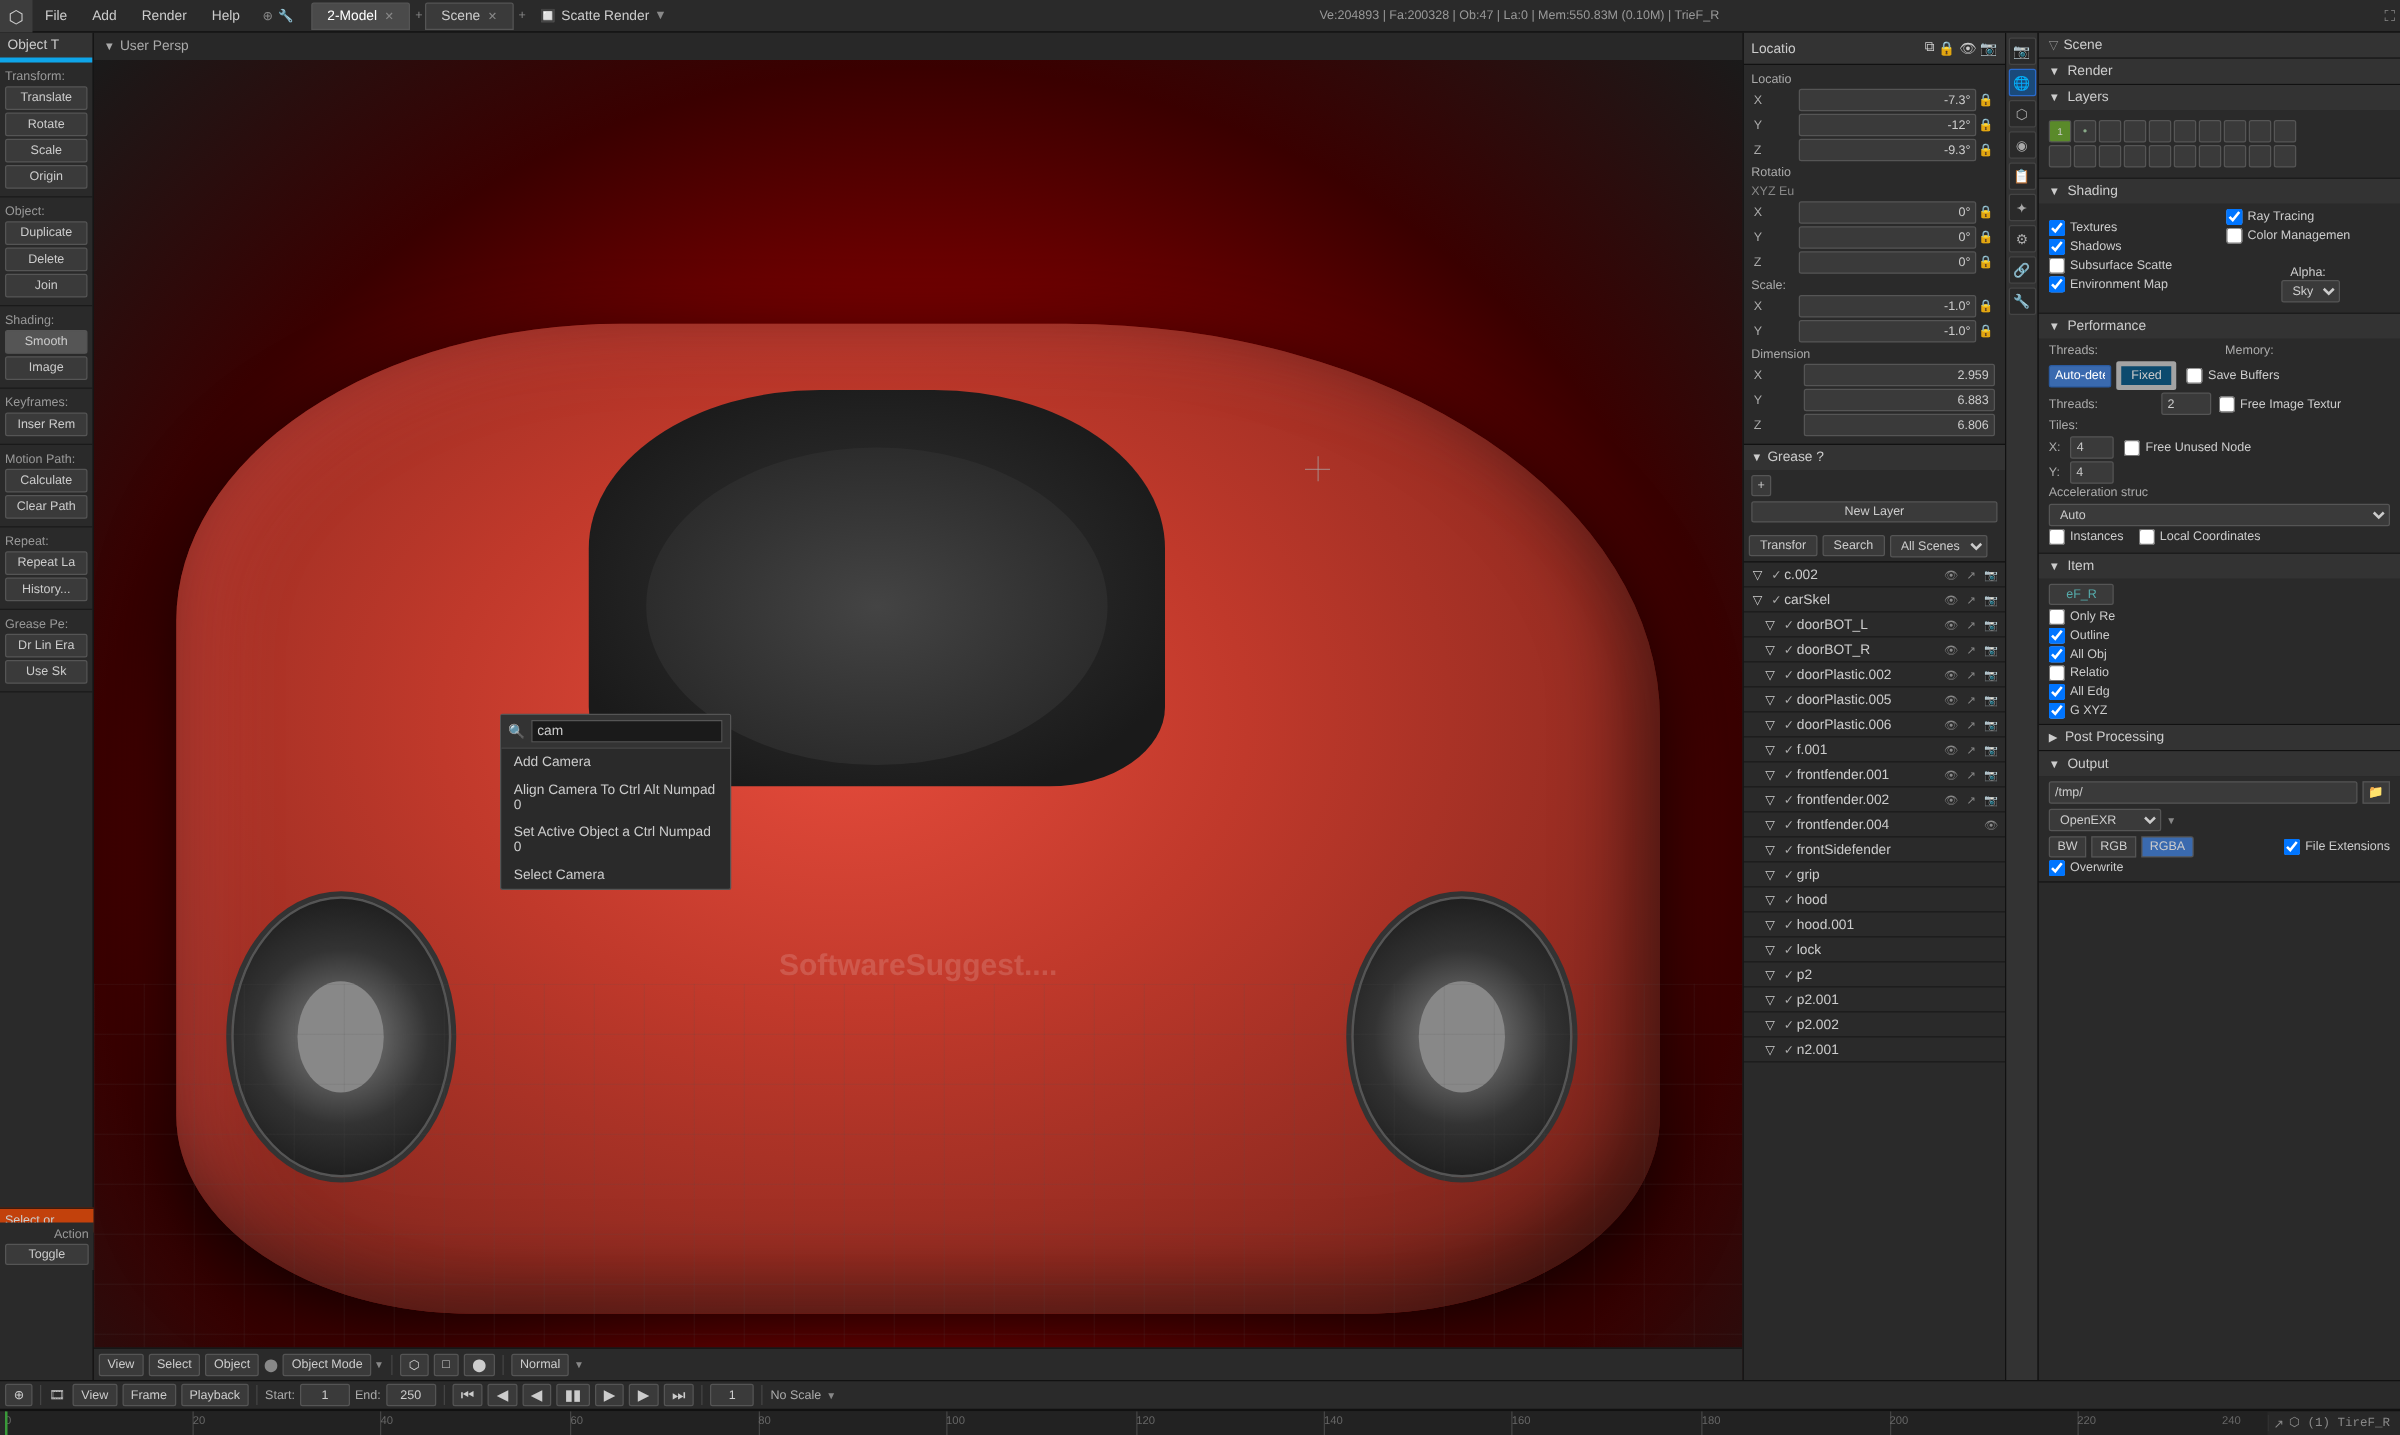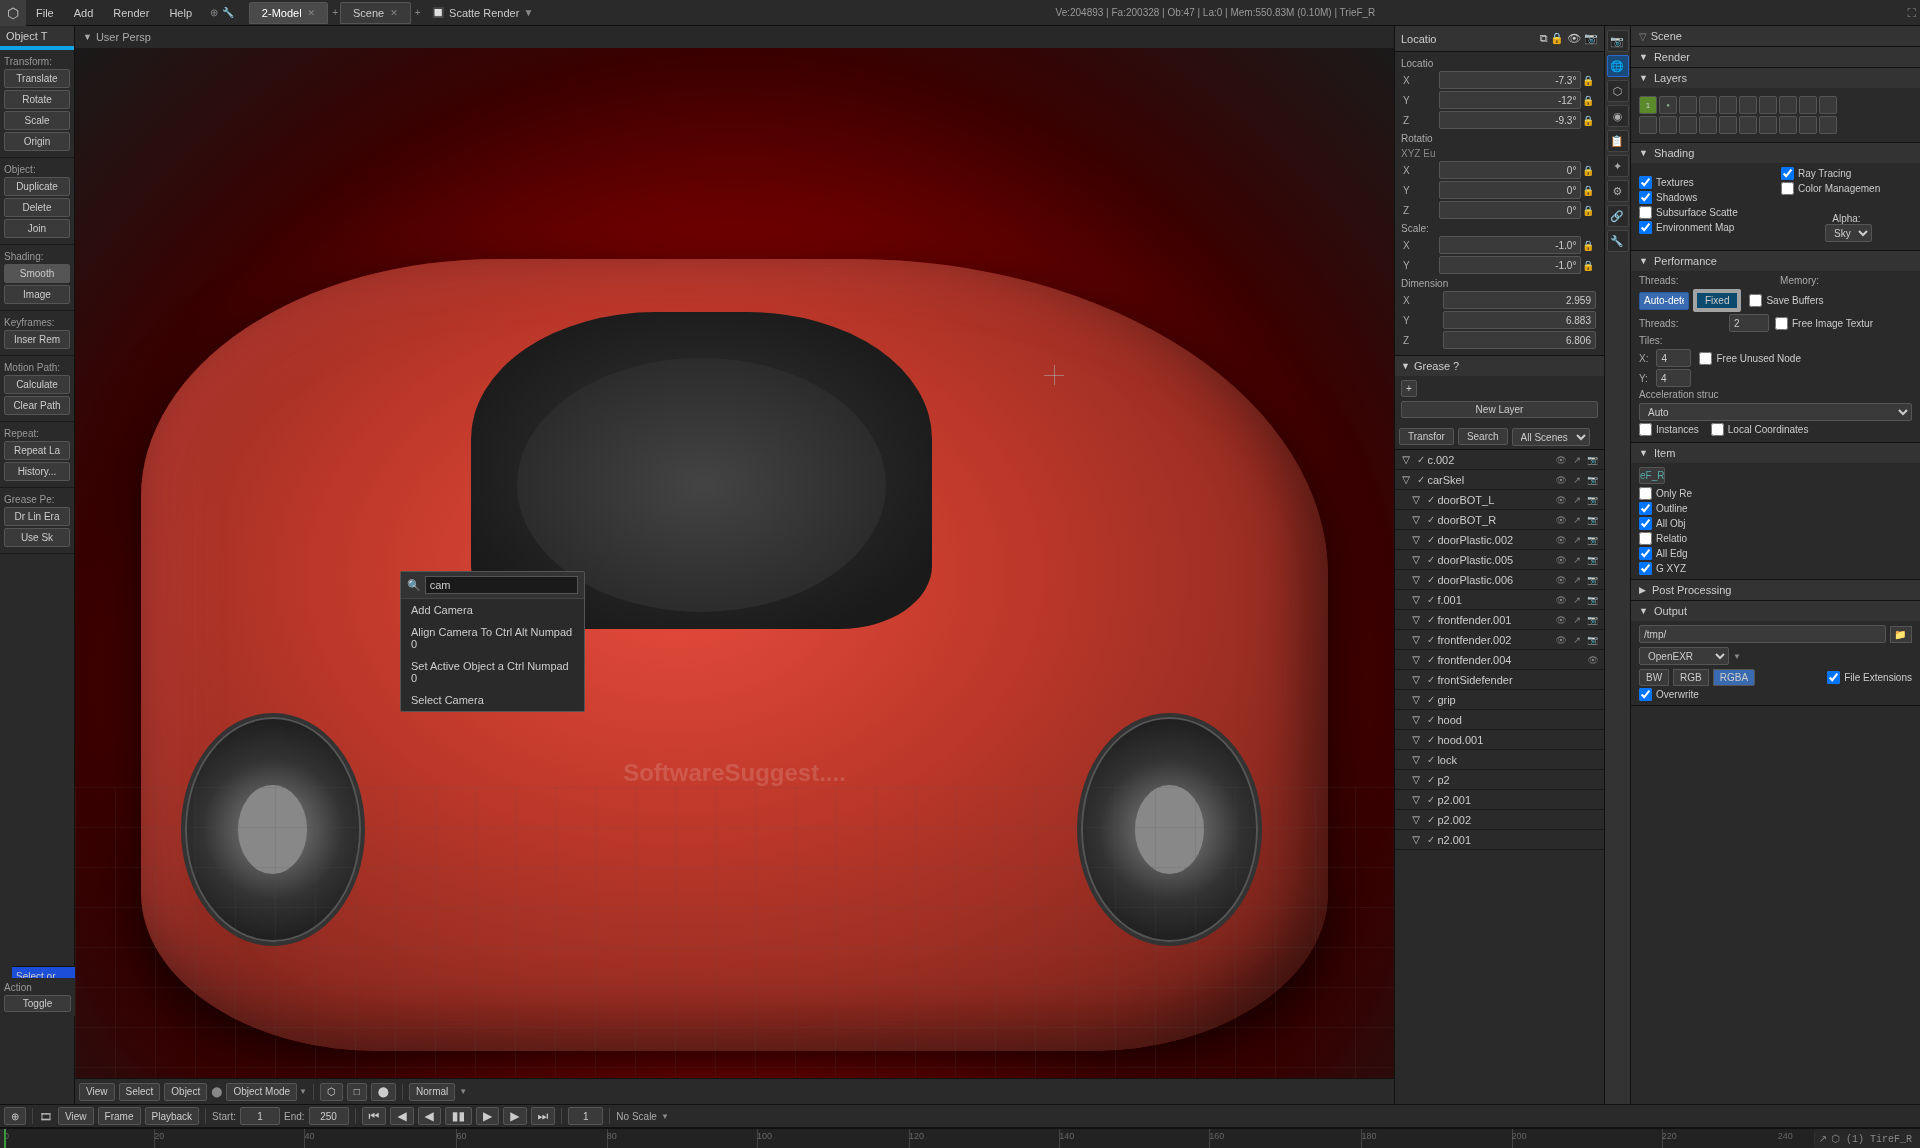--- a/index.html
+++ b/index.html
@@ -685,26 +685,26 @@
       <div class="left-panel-section-title">Repeat:</div>
       <button class="left-btn">Repeat La</button>
       <button class="left-btn">History...</button>
     </div>
     <div class="left-panel-section">
       <div class="left-panel-section-title">Grease Pe:</div>
       <button class="left-btn">Dr Lin Era</button>
       <button class="left-btn">Use Sk</button>
     </div>
 
-    <div style="position:absolute;bottom:118px;left:12px;width:75px;padding:4px;border-top:1px solid #111;background:#1d4ed8;">
+    <div style="position:absolute;bottom:118px;left:0;width:75px;padding:4px;border-top:1px solid #111;background:#c2410c;">
       <div style="font-size:10px;color:#ccc;">Select or</div>
     </div>
 
     <div style="position:absolute;bottom:88px;left:0;width:75px;padding:4px;background:#2a2a2a;">
-      <div style="font-size:10px;color:#999;margin-bottom:2px;">Action</div>
+      <div style="font-size:10px;color:#999;margin-bottom:2px;text-align:right;">Action</div>
       <button style="background:#3a3a3a;border:1px solid #555;border-radius:2px;color:#ccc;font-size:10px;padding:2px 6px;cursor:pointer;width:100%;">Toggle</button>
     </div>
   </div>
 
   <div class="viewport-area">
     <div class="viewport-header">
       <span style="font-size:9px;margin-right:4px;">▼</span>
       <span>User Persp</span>
     </div>
     <div class="car-viewport">
@@ -1208,21 +1208,21 @@
         </div>
       </div>
 
       <div class="props-section">
         <div class="props-section-header">
           <span class="props-section-arrow">▼</span>
           <span>Item</span>
         </div>
         <div class="props-section-content">
           <div class="props-row">
-            <span style="font-size:10px;background:#3a3a3a;border:1px solid #555;padding:2px 0;border-radius:2px;color:#5aa;cursor:pointer;">eF_R</span>
+            <span style="font-size:10px;background:#3a3a3a;border:1px solid #555;padding:2px 13px;border-radius:2px;color:#5aa;cursor:pointer;">eF_R</span>
           </div>
           <div style="display:flex;align-items:center;gap:4px;margin-top:2px;">
             <label class="shading-check">
               <input type="checkbox" style="">
               <span>Only Re</span>
             </label>
           </div>
           <div style="display:flex;align-items:center;gap:4px;margin-top:2px;">
             <label class="shading-check">
               <input type="checkbox" checked="" style="">

